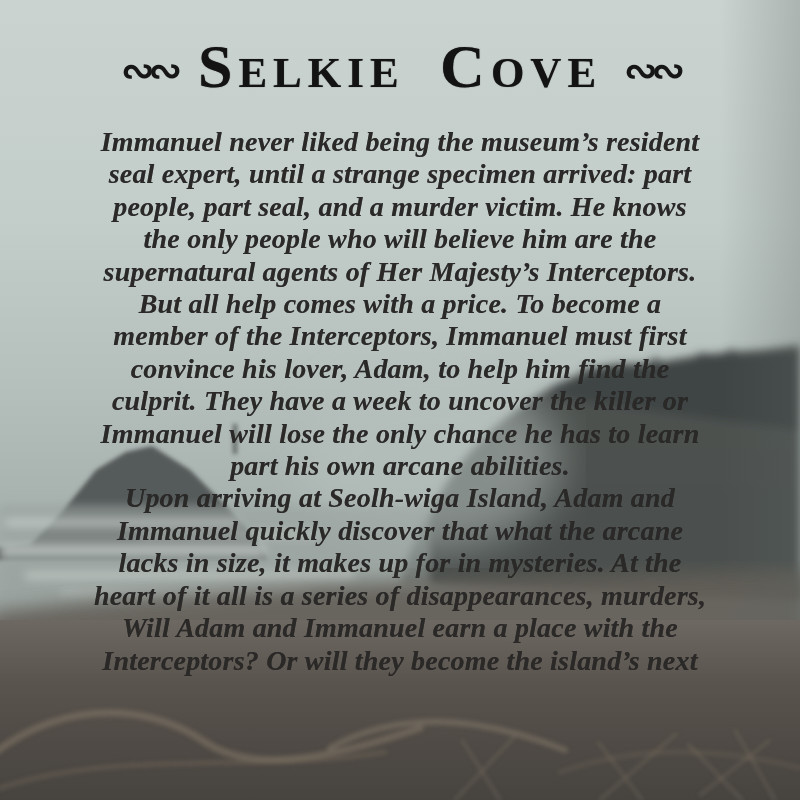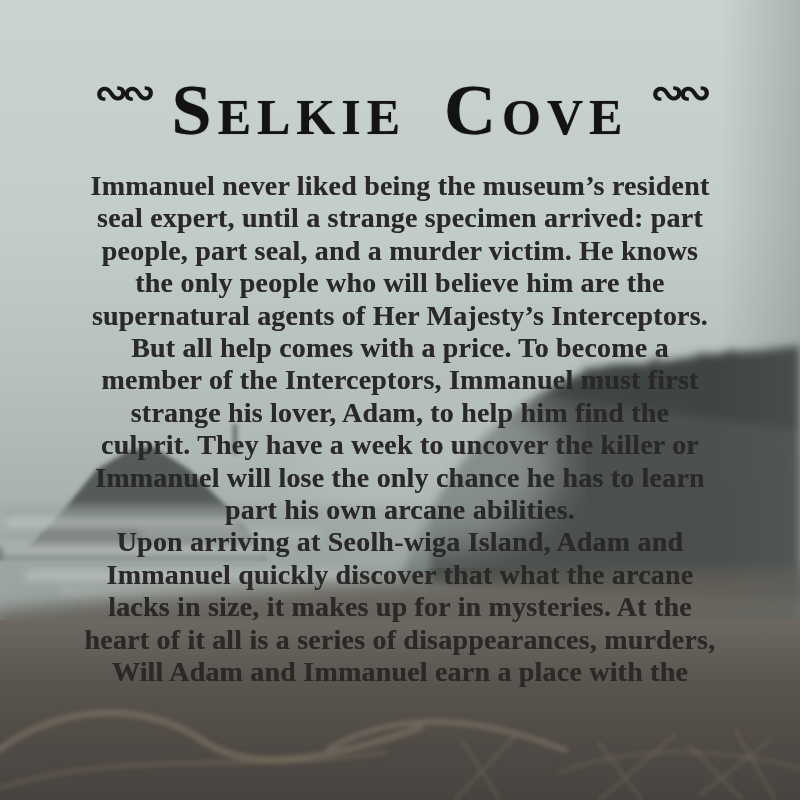--- a/index.html
+++ b/index.html
@@ -25,44 +25,43 @@
     align-items:center;
     justify-content:center;
     gap:22px;
     color:#131313;
     white-space:nowrap;
   }
   .title-text{
     font-family:"Liberation Serif", serif;
     font-variant:small-caps;
     font-weight:700;
-    font-size:72px;
+    font-size:62px;
     line-height:88px;
     letter-spacing:6px;
     word-spacing:14px;
     text-shadow:0 0 1px rgba(0,0,0,.55);
-    margin-top:44px;
   }
   .orn{
     font-family:"DejaVu Sans", sans-serif;
     font-weight:700;
     font-size:40px;
     letter-spacing:-6px;
     transform:translateY(4px);
     color:#161616;
   }
   .blurb{
     color:#2a2928;
     font-weight:700;
     font-size:28px;
     line-height:32.4px;
     letter-spacing:.2px;
     text-shadow:0 0 .5px rgba(0,0,0,.4);
   }
-  .line{white-space:nowrap;}
+  .line{white-space:nowrap;font-style:italic;}
 </style>
 </head>
 <body>
 
 <div class="poster">
 
   <svg class="bg" width="800" height="800" viewBox="0 0 800 800" aria-hidden="true">
     <defs>
       <linearGradient id="sky" x1="0" y1="0" x2="0" y2="1">
         <stop offset="0" stop-color="#cad3d0"></stop>
@@ -164,25 +163,26 @@
     </h1>
 
     <div class="blurb">
       <div class="line">Immanuel never liked being the museum’s resident</div>
       <div class="line">seal expert, until a strange specimen arrived: part</div>
       <div class="line">people, part seal, and a murder victim. He knows</div>
       <div class="line">the only people who will believe him are the</div>
       <div class="line">supernatural agents of Her Majesty’s Interceptors.</div>
       <div class="line">But all help comes with a price. To become a</div>
       <div class="line">member of the Interceptors, Immanuel must first</div>
-      <div class="line">strange his lover, Adam, to help him find the</div>
+      <div class="line">convince his lover, Adam, to help him find the</div>
       <div class="line">culprit. They have a week to uncover the killer or</div>
       <div class="line">Immanuel will lose the only chance he has to learn</div>
       <div class="line">part his own arcane abilities.</div>
       <div class="line">Upon arriving at Seolh-wiga Island, Adam and</div>
       <div class="line">Immanuel quickly discover that what the arcane</div>
       <div class="line">lacks in size, it makes up for in mysteries. At the</div>
       <div class="line">heart of it all is a series of disappearances, murders,</div>
       <div class="line">Will Adam and Immanuel earn a place with the</div>
+      <div class="line">Interceptors? Or will they become the island’s next</div>
     </div>
 
   </div>
 </div>
 
 </body></html>

